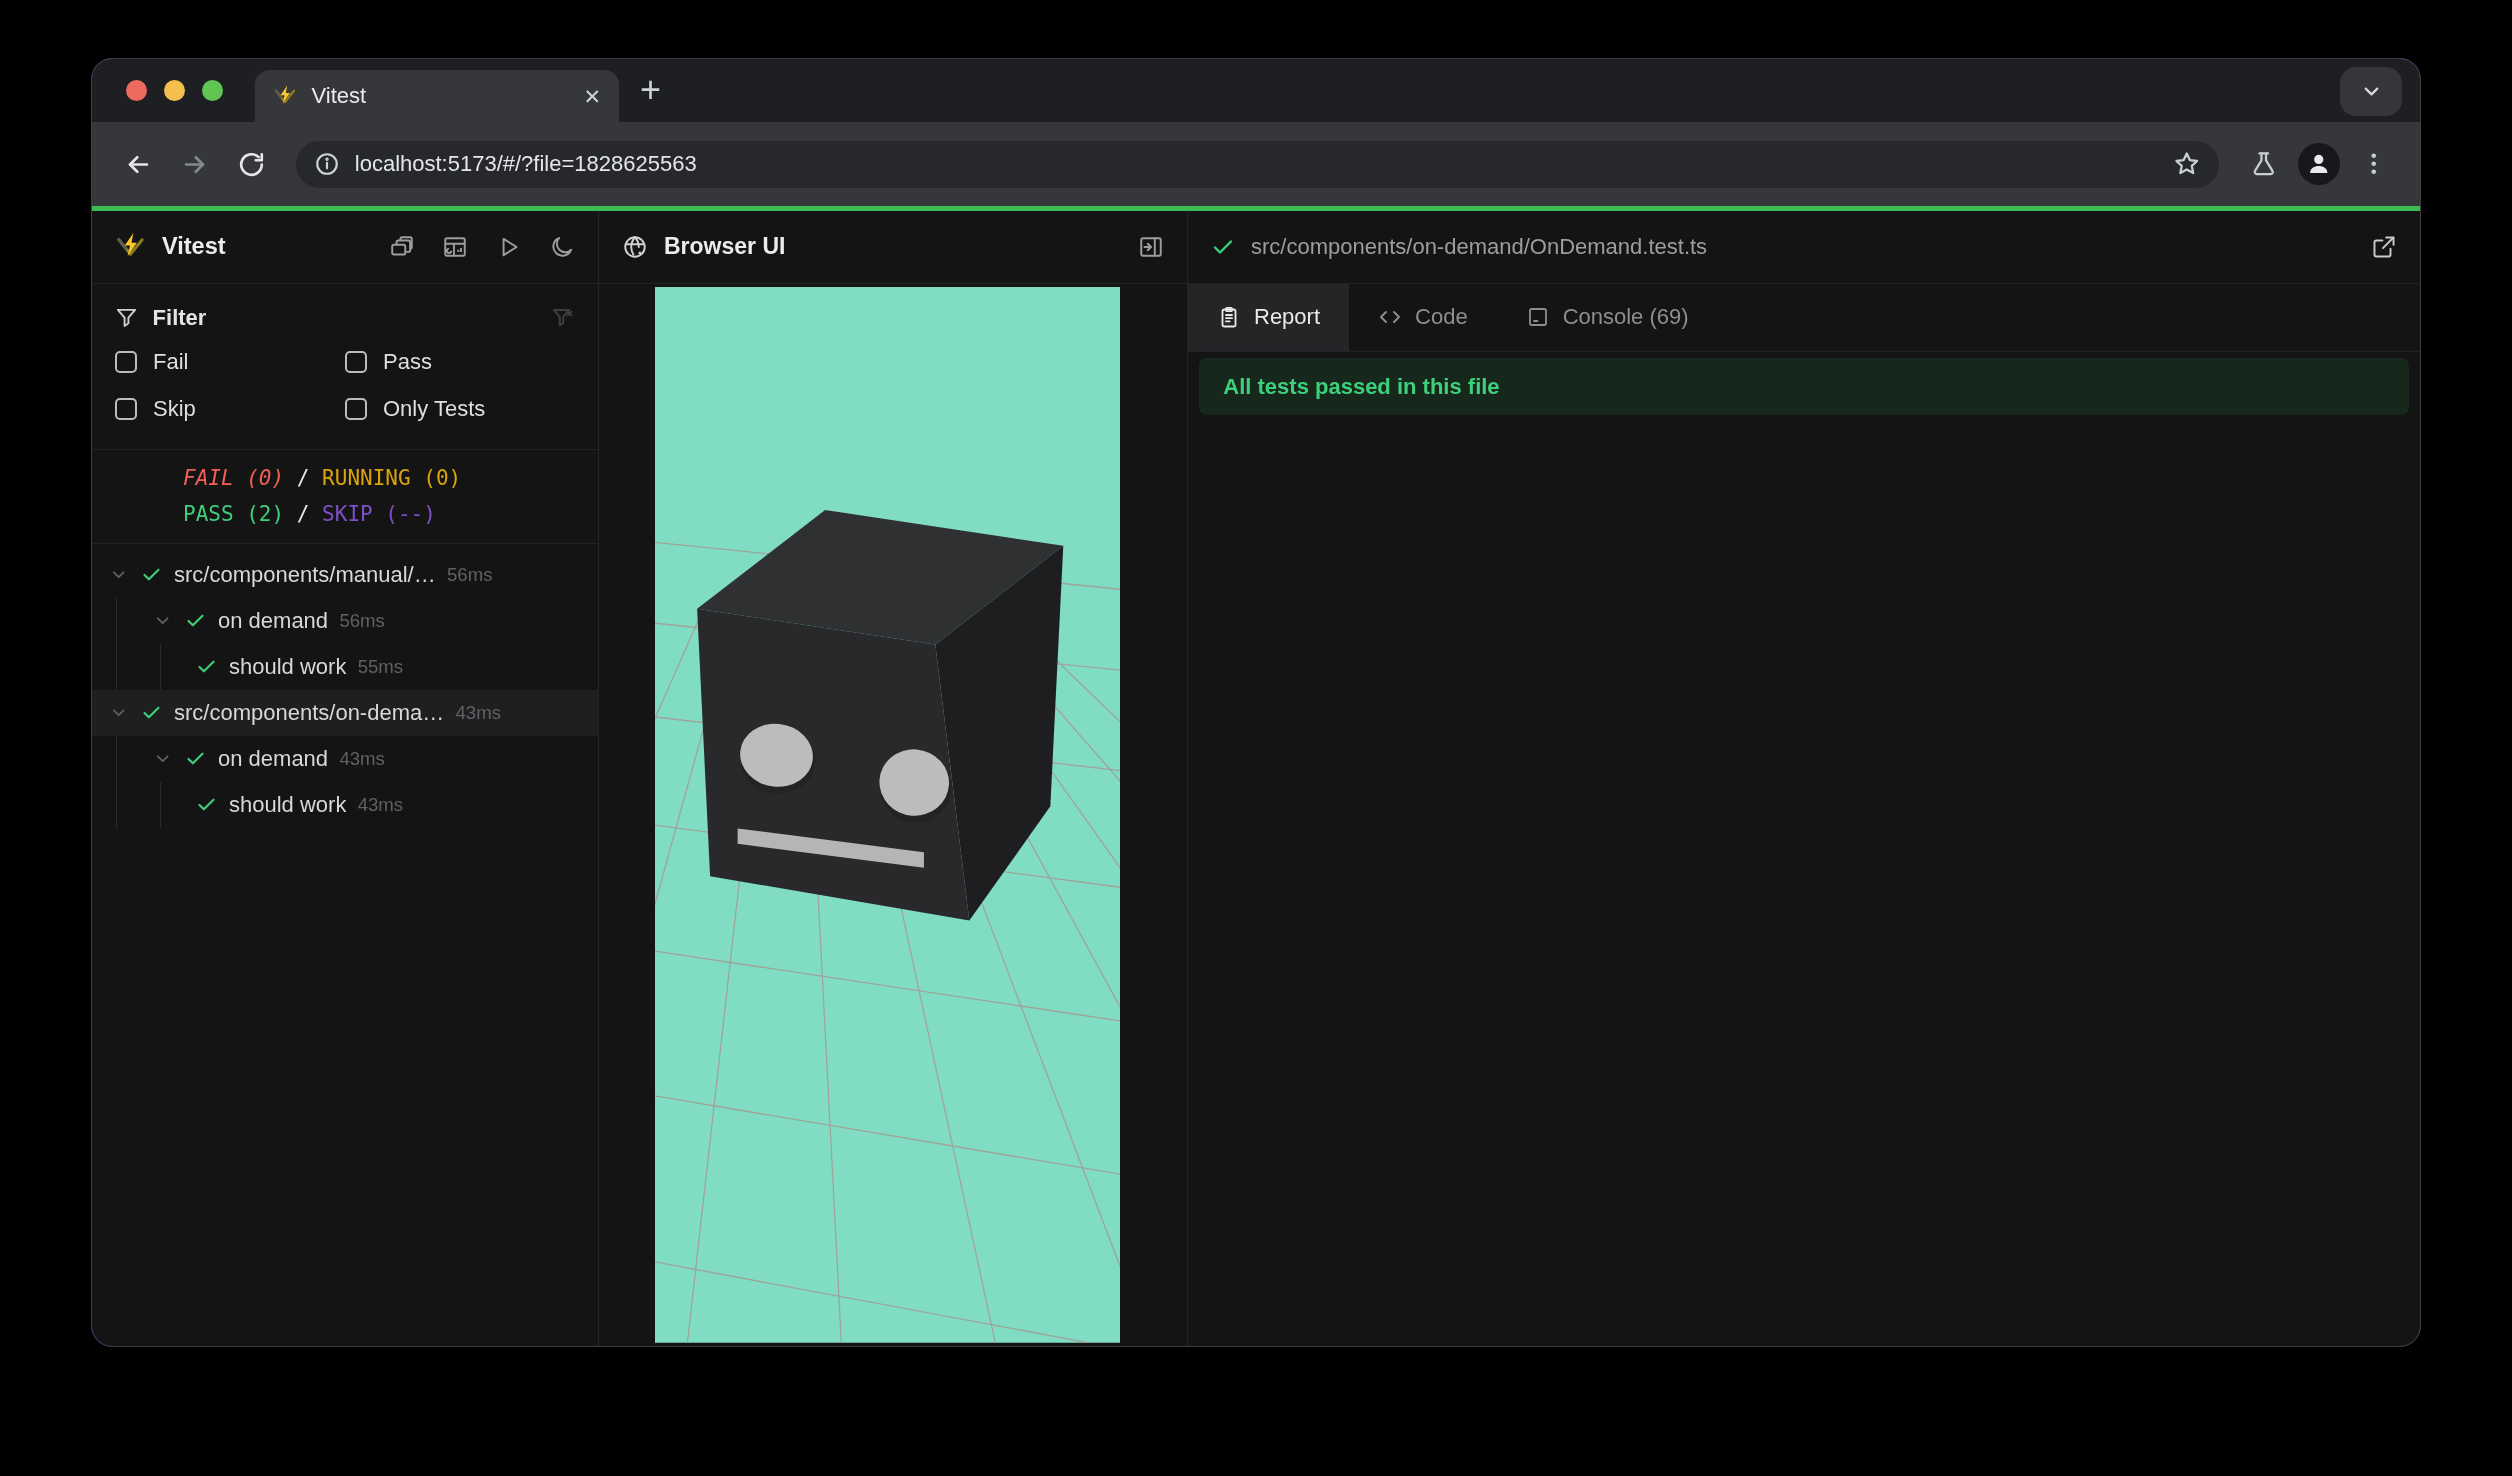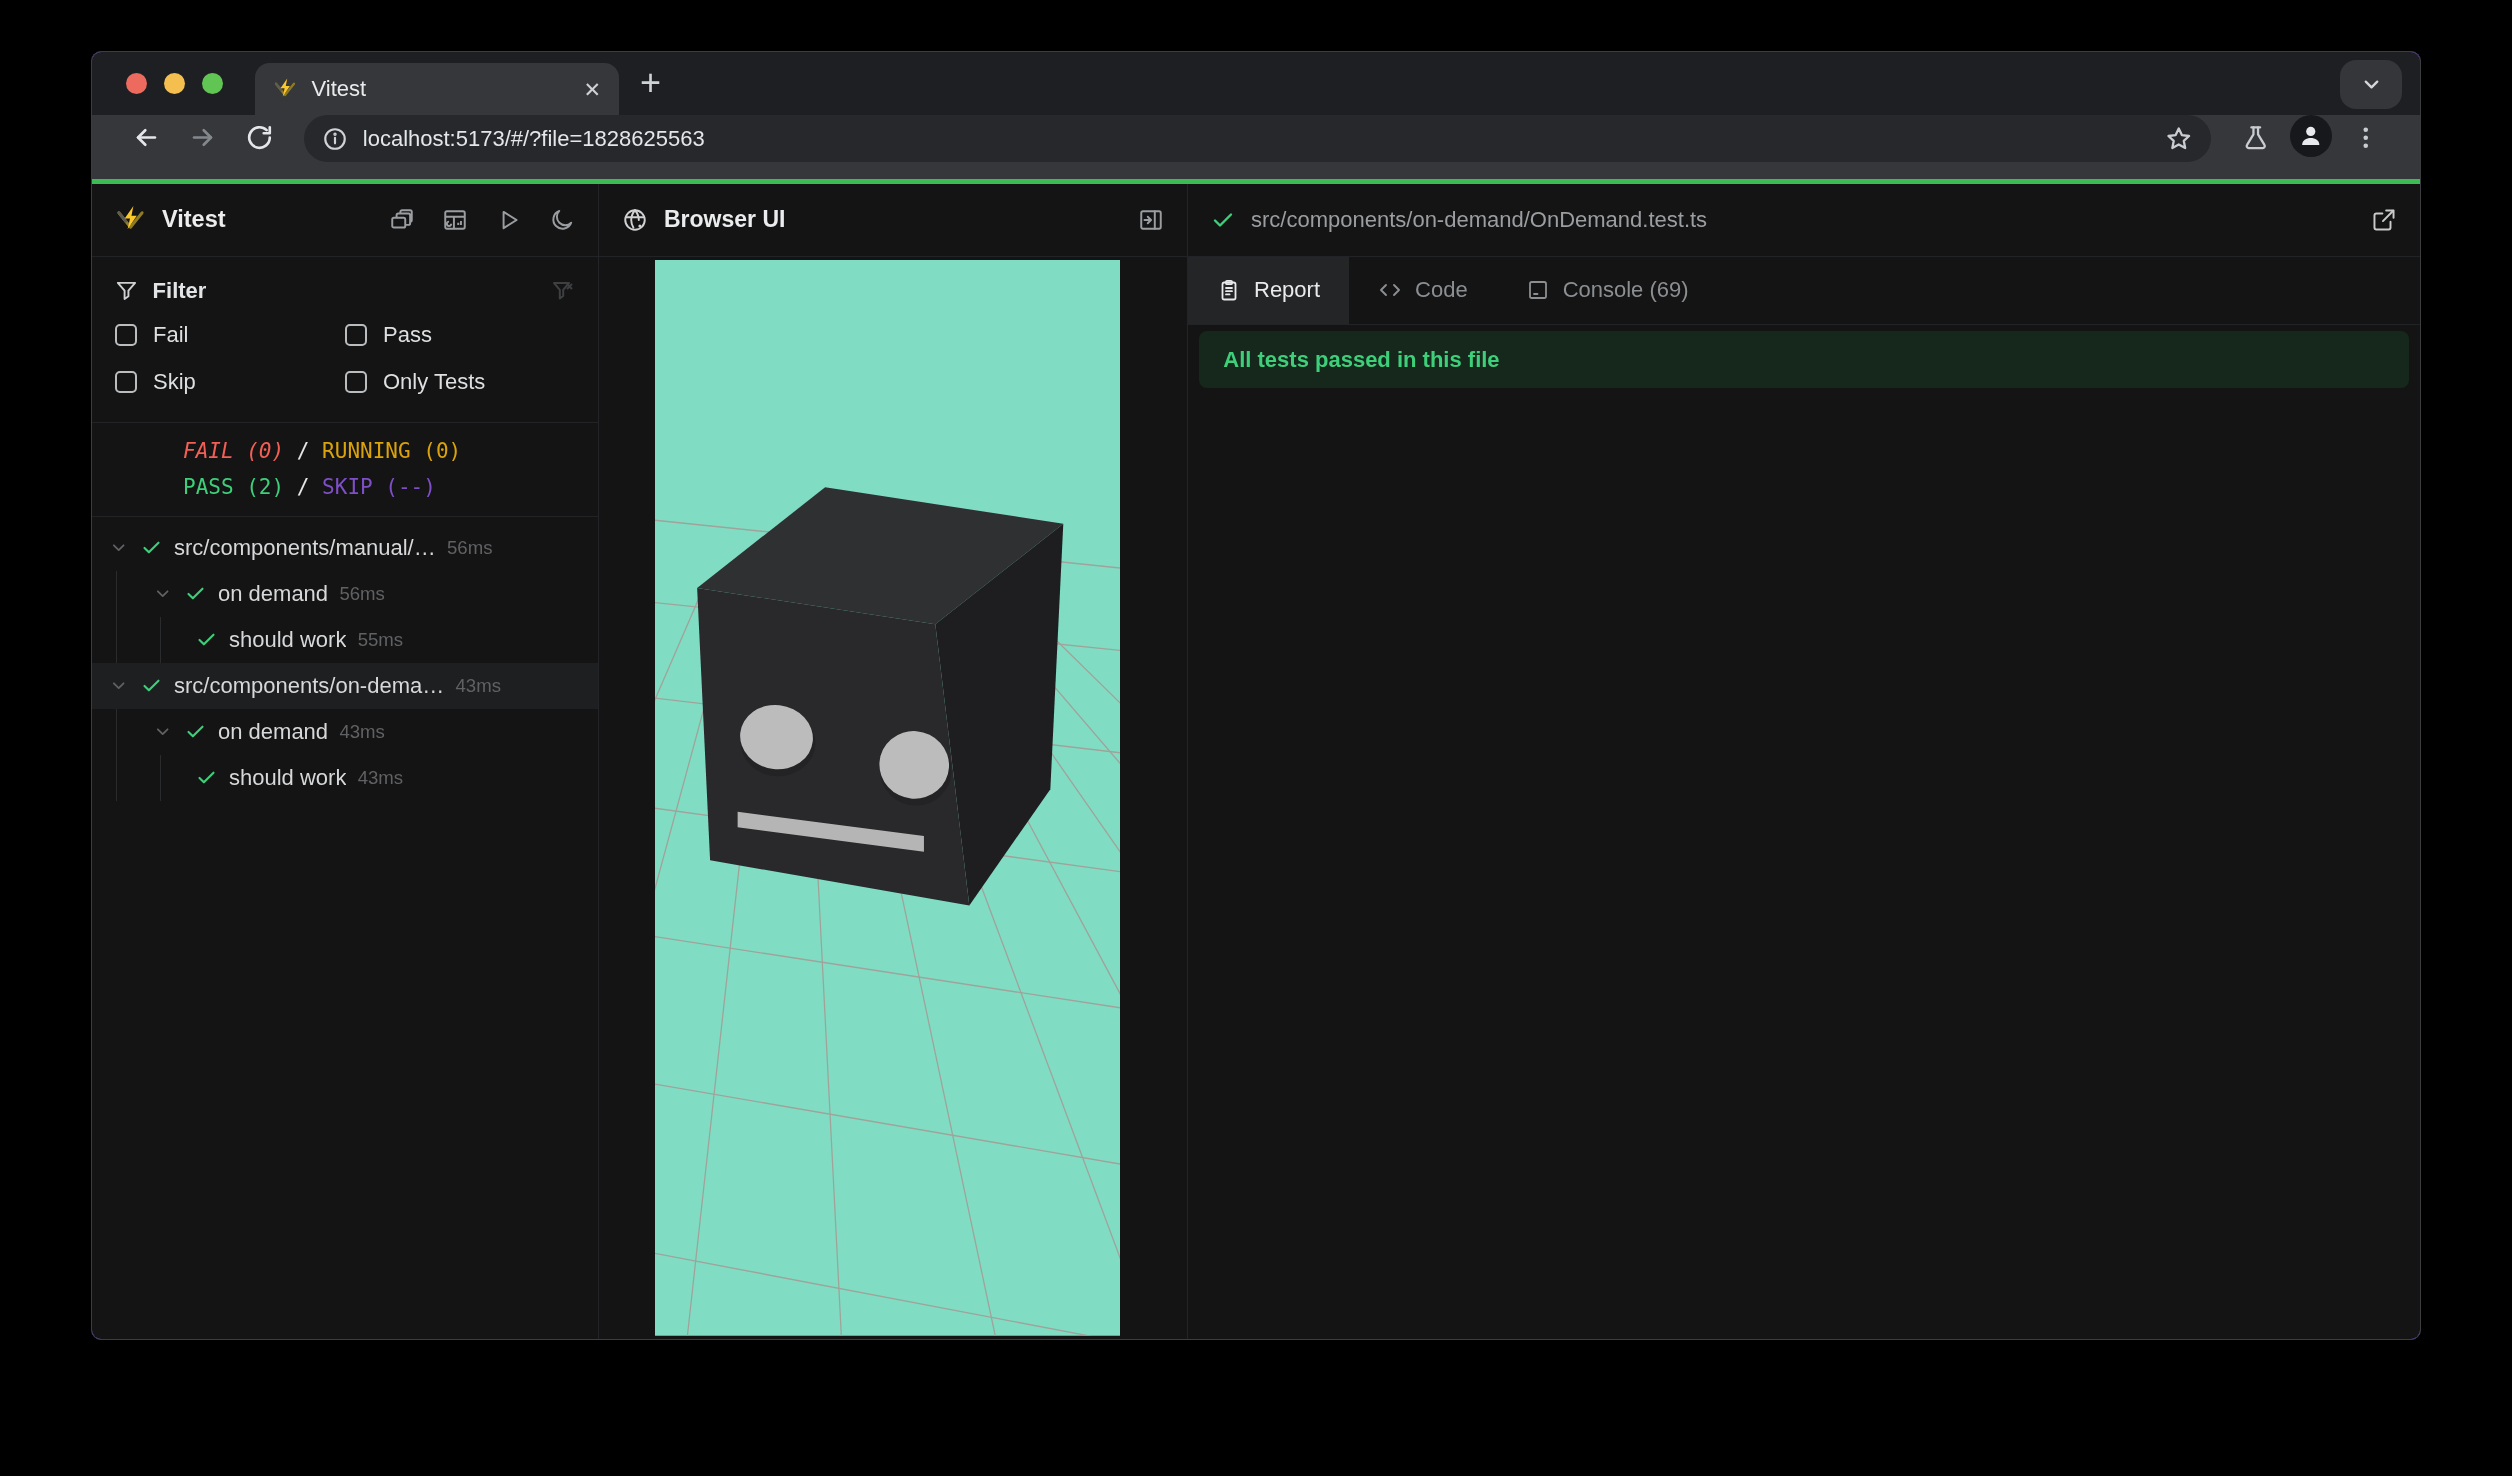--- a/index.html
+++ b/index.html
@@ -1,35 +1,35 @@
 <!DOCTYPE html>
 <html style="font-size:13px"><head>
 <meta charset="utf-8">
 <style>
   * { margin:0; padding:0; box-sizing:border-box; }
   html,body { width:2512px; height:1476px; background:#000; font-family:"Liberation Sans",sans-serif; overflow:hidden; }
 
-  .window{ position:absolute; left:91px; top:51px; width:2330px; height:1289px;
-    background:#8b5cf6; border:1.6px solid #3c3d40; border-radius:10px; overflow:hidden;
+  .window{ position:absolute; left:91px; top:58px; width:2330px; height:1289px;
+    background:#8b5cf6; border:1.6px solid #3c3d40; border-radius:21px; overflow:hidden;
     display:flex; flex-direction:column; }
 
   
   .tabbar{ height:63px; background:#1e1f22; display:flex; align-items:flex-end; flex:0 0 auto; position:relative;}
   .lights{ display:flex; gap:17px; align-items:center; height:63px; padding:0 32px 0 34px; }
   .light{ width:21px; height:21px; border-radius:50%; }
   .light.r{background:#ec6a5e;} .light.y{background:#f4bf4f;} .light.g{background:#61c554;}
   .tab{ width:364px; height:52px; background:#36373a; border-radius:14.6px 14.6px 0 0;
     display:flex; align-items:center; padding:0 18px; gap:14.6px; }
   .tab-title{ color:#e9eaeb; font-size:22px; flex:1; }
   .tab-close{ color:#cfd2d5; font-size:21px; line-height:1; cursor:default; }
   .newtab{ color:#cfd2d5; font-size:36px; font-weight:300; margin:0 0 6.5px 21px; line-height:52px; }
   .tabsearch{ position:absolute; right:18px; top:8px; width:62px; height:49px; border-radius:16px;
     background:#35363a; display:flex; align-items:center; justify-content:center; color:#d4d6d8;}
 
-  .toolbar{ height:64px; background:#36373a; display:flex; align-items:flex-start; padding:0 32px; gap:11.3px; flex:0 0 auto;}
+  .toolbar{ height:84px; background:#36373a; display:flex; align-items:center; padding:0 24px; gap:11.3px; flex:0 0 auto;}
   .navbtn{ width:45px; height:45px; display:flex; align-items:center; justify-content:center; color:#e4e6e9; border-radius:50%; }
   .navbtn.dim{ color:#84888c; }
   .urlpill{ flex:1; height:47px; margin:0 11.3px; background:#26282c; border-radius:23.5px;
     display:flex; align-items:center; padding:0 9.7px 0 18px; gap:14.6px; min-width:0;}
   .urltext{ color:#e4e6e9; font-size:22px; flex:1; white-space:nowrap; overflow:hidden; }
   .toolicon{ width:45px; height:45px; display:flex; align-items:center; justify-content:center; color:#c9ccd0;}
   .avatar{ width:42px; height:42px; border-radius:50%; background:#17181b; display:flex; align-items:center; justify-content:center; color:#e8eaed;}
 
   .progress{ height:4.9px; background:#3dbb54; flex:0 0 auto; }
 

